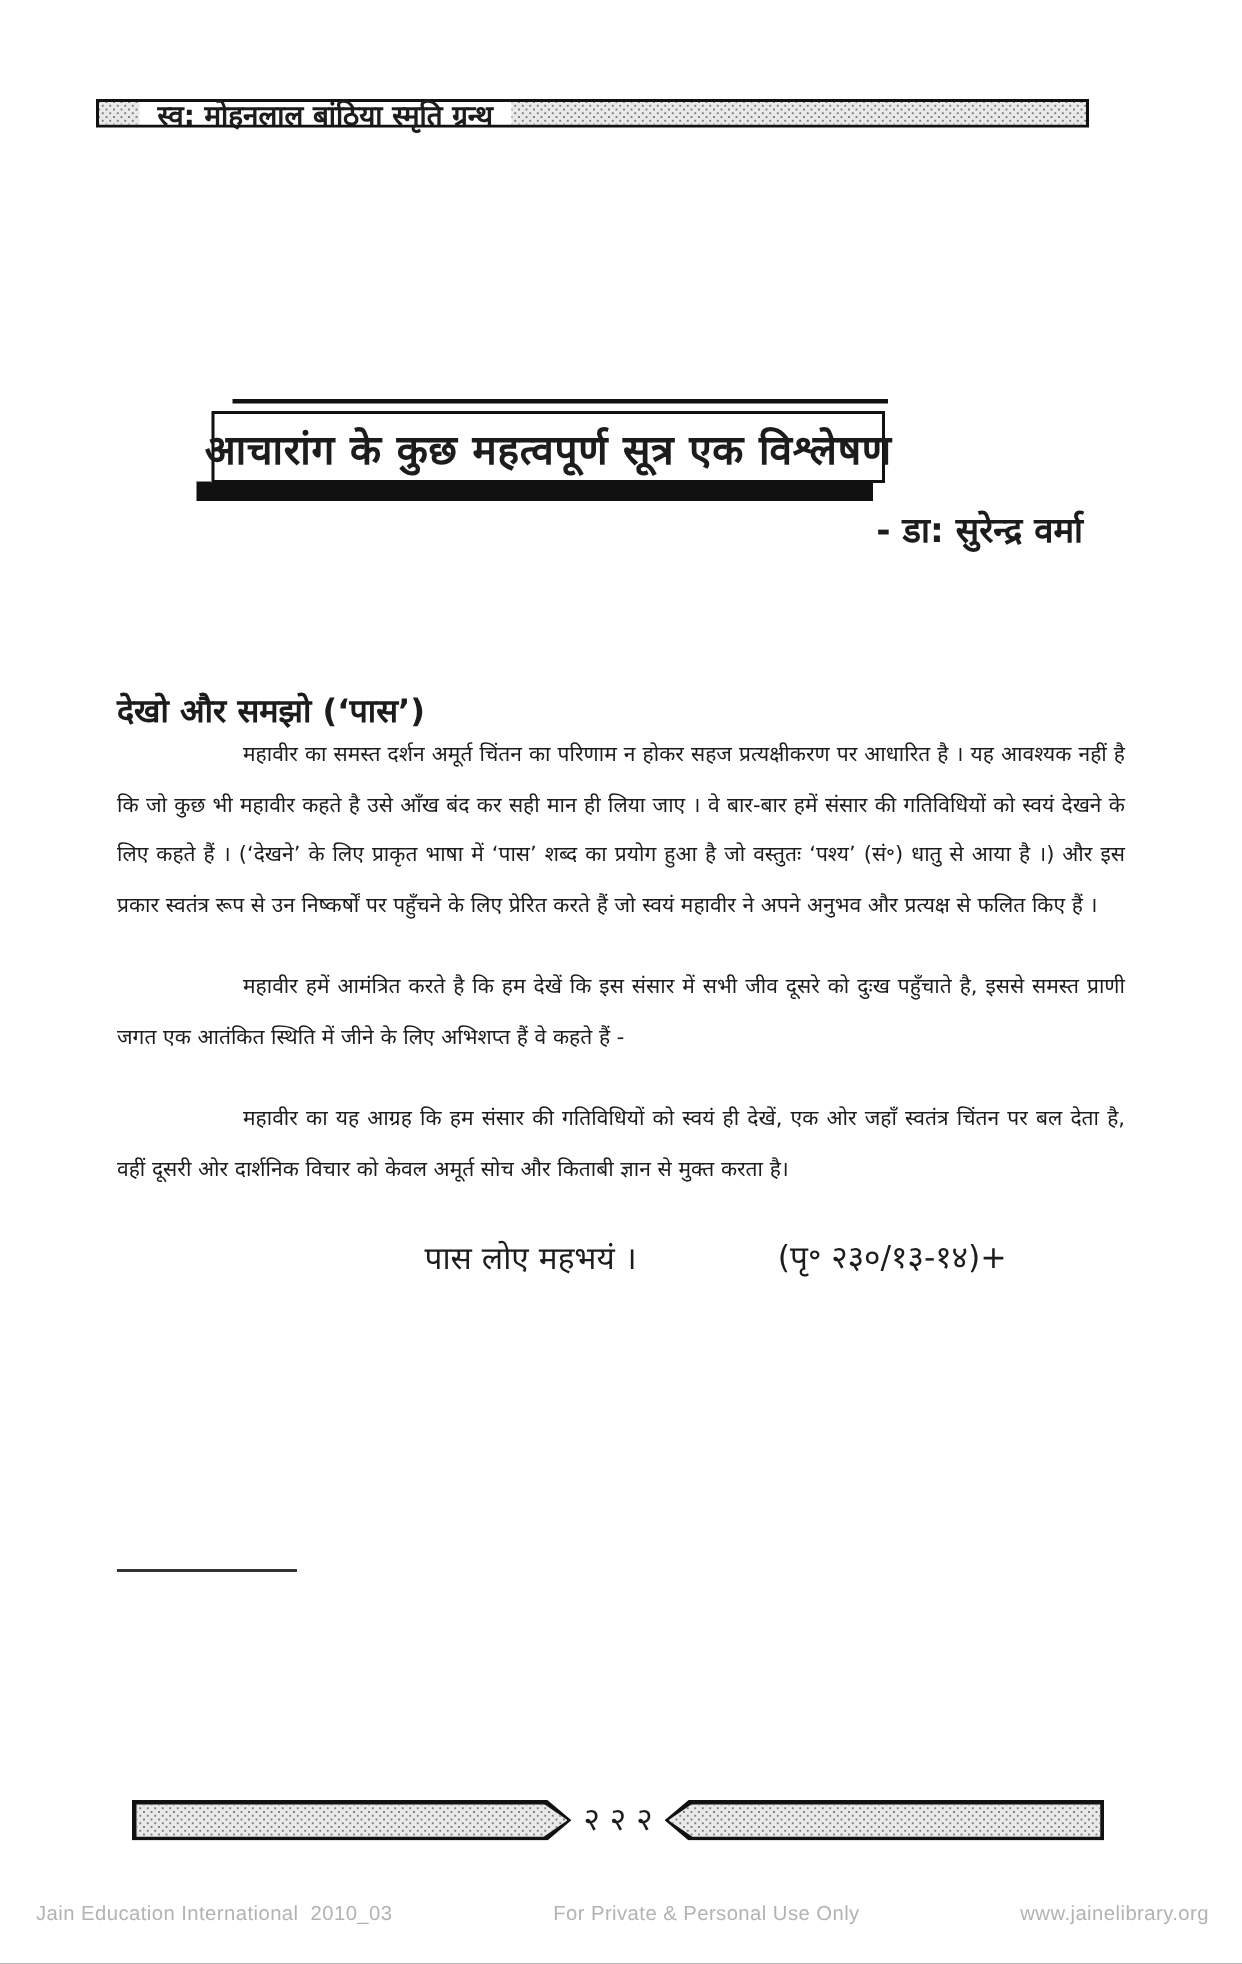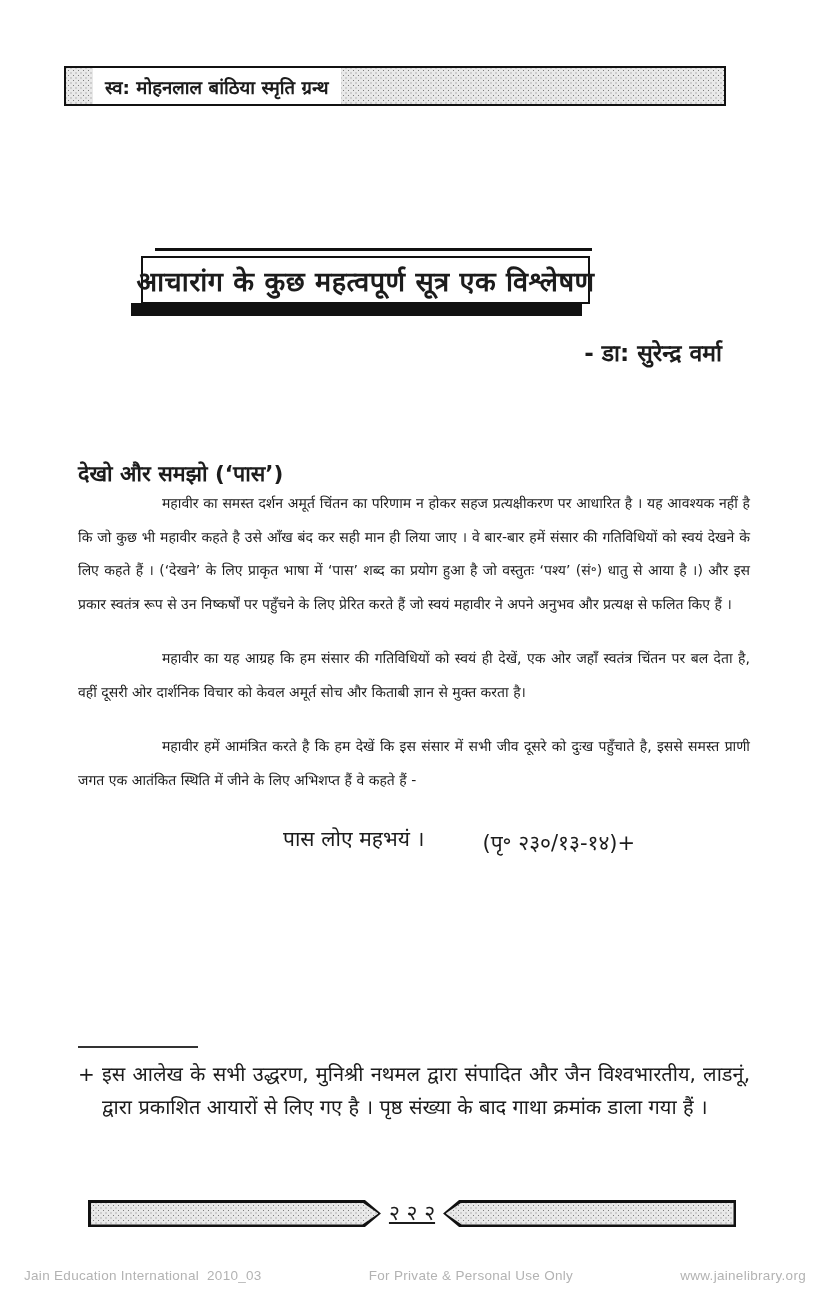--- a/index.html
+++ b/index.html
@@ -11,31 +11,31 @@
   }
   .halftone {
     background-color:#e9e9e9;
     background-image: radial-gradient(#7d7d7d 26%, transparent 27%),
                       radial-gradient(#7d7d7d 26%, transparent 27%);
     background-size:5px 5px;
     background-position:0 0, 2.5px 2.5px;
   }
   
   .header-bar {
-    position:absolute; top:66px; left:64px; width:662px; height:40px;
+    position:absolute; top:66px; left:64px; width:662px; height:19px;
     border:2px solid #111; display:flex; align-items:stretch; background:#fff;
   }
   .hatch-sq { width:27px; flex:0 0 auto; }
   .header-label {
     flex:0 0 auto; background:#fff; display:flex; align-items:center;
     padding:0 12px; font-size:18.5px; font-weight:bold; white-space:nowrap;
   }
   .hatch-fill { flex:1 1 auto; }
   
-  .title-wrap { position:absolute; top:256px; left:141px; width:449px; height:48px; }
+  .title-wrap { position:absolute; top:274px; left:141px; width:449px; height:48px; }
   .title-wrap::before {
     content:""; position:absolute; top:-8px; left:14px; right:-2px;
     height:3px; background:#111;
   }
   .title-wrap::after {
     content:""; position:absolute; bottom:-12px; left:-10px; right:8px;
     height:13px; background:#111;
   }
   .title-box {
     position:relative; z-index:1; width:100%; height:100%;
@@ -54,21 +54,21 @@
   }
   
   .body { position:absolute; top:458px; left:78px; right:78px; }
   .section-heading { font-size:21.5px; font-weight:600; }
   .para {
     font-size:14px; line-height:33.5px; text-align:justify;
     text-indent:84px; margin-bottom:21px; font-weight:500;
   }
   .verse { margin-left:205px; margin-top:26px; font-size:21px; font-weight:500; }
   .verse-line { line-height:33px; }
-  .verse-row { display:flex; align-items:flex-end; }
+  .verse-row { display:flex; align-items:flex-start;gap:36px; }
   .citation { margin-left:58px; white-space:nowrap; }
   
   .footnote-sec { position:absolute; top:1046px; left:78px; right:78px; }
   .fn-rule { width:120px; height:2px; background:#333; margin-bottom:10px; }
   .footnote {
     font-size:20px; line-height:32.5px; font-weight:500;
     padding-left:24px; text-indent:-24px; text-align:justify;
   }
   
   .pagenum-bar {
@@ -79,21 +79,21 @@
   .pbar-outer { position:absolute; inset:0; background:#111; }
   .pbar-inner { position:absolute; inset:2.5px; }
   .pbar-left .pbar-outer, .pbar-left .pbar-inner {
     clip-path:polygon(0 0, calc(100% - 16px) 0, 100% 50%, calc(100% - 16px) 100%, 0 100%);
   }
   .pbar-right .pbar-outer, .pbar-right .pbar-inner {
     clip-path:polygon(0 50%, 16px 0, 100% 0, 100% 100%, 16px 100%);
   }
   .pagenum {
     flex:0 0 auto; padding:0 8px; font-size:21px; font-weight:500;
-    transform:translateY(-2px); white-space:nowrap;text-decoration:underline;
+    transform:translateY(-2px); white-space:nowrap;
   }
   
   .footer {
     position:absolute; top:1268px; left:24px; right:22px;
     display:flex; justify-content:space-between; align-items:baseline;
     font-family:"Liberation Sans", sans-serif;
     font-size:13.5px; color:#b3b3b3; letter-spacing:0.3px;
   }
   .footer-left { display:flex; gap:8px; }
 </style>
@@ -110,33 +110,32 @@
 
   <div class="title-wrap">
     <div class="title-box">आचारांग के कुछ महत्वपूर्ण सूत्र एक विश्लेषण</div>
   </div>
 
   <div class="byline">- डा: सुरेन्द्र वर्मा</div>
 
   <div class="body">
     <div class="section-heading">देखो और समझो (‘पास’)</div>
     <p class="para">महावीर का समस्त दर्शन अमूर्त चिंतन का परिणाम न होकर सहज प्रत्यक्षीकरण पर आधारित है ।  यह आवश्यक नहीं है कि जो कुछ भी महावीर कहते है उसे आँख बंद कर सही मान ही लिया जाए ।  वे बार-बार हमें संसार की गतिविधियों को स्वयं देखने के लिए कहते हैं ।  (‘देखने’ के लिए प्राकृत भाषा में ‘पास’ शब्द का प्रयोग हुआ है जो वस्तुतः ‘पश्य’ (सं॰) धातु से आया है ।)  और इस प्रकार स्वतंत्र रूप से उन निष्कर्षों पर पहुँचने के लिए प्रेरित करते हैं जो स्वयं महावीर ने अपने अनुभव और प्रत्यक्ष से फलित किए हैं ।</p>
+    <p class="para">महावीर हमें आमंत्रित करते है कि हम देखें कि इस संसार में सभी जीव दूसरे को दुःख पहुँचाते है, इससे समस्त प्राणी जगत एक आतंकित स्थिति में जीने के लिए अभिशप्त हैं वे कहते हैं -</p>
     <p class="para">महावीर का यह आग्रह कि हम संसार की गतिविधियों को स्वयं ही देखें, एक ओर जहाँ स्वतंत्र चिंतन पर बल देता है, वहीं दूसरी ओर दार्शनिक विचार को केवल अमूर्त सोच और किताबी ज्ञान से मुक्त करता है।</p>
-    <p class="para">महावीर हमें आमंत्रित करते है कि हम देखें कि इस संसार में सभी जीव दूसरे को दुःख पहुँचाते है, इससे समस्त प्राणी जगत एक आतंकित स्थिति में जीने के लिए अभिशप्त हैं वे कहते हैं -</p>
     <div class="verse">
       <div class="verse-row">
         <span class="verse-line">पास लोए महभयं ।</span>
         <span class="citation">(पृ॰ २३०/१३-१४)+</span>
       </div>
     </div>
   </div>
 
   <div class="footnote-sec">
     <div class="fn-rule"></div>
-    <p class="footnote">+ इस आलेख के सभी उद्धरण, मुनिश्री नथमल द्वारा संपादित और जैन विश्वभारतीय, लाडनूं, द्वारा प्रकाशित आयारों से लिए गए है ।  पृष्ठ संख्या के बाद गाथा क्रमांक डाला गया हैं ।</p>
   </div>
 
   <div class="pagenum-bar">
     <div class="pbar pbar-left">
       <div class="pbar-outer"></div>
       <div class="pbar-inner halftone"></div>
     </div>
     <div class="pagenum">२ २ २</div>
     <div class="pbar pbar-right">
       <div class="pbar-outer"></div>

